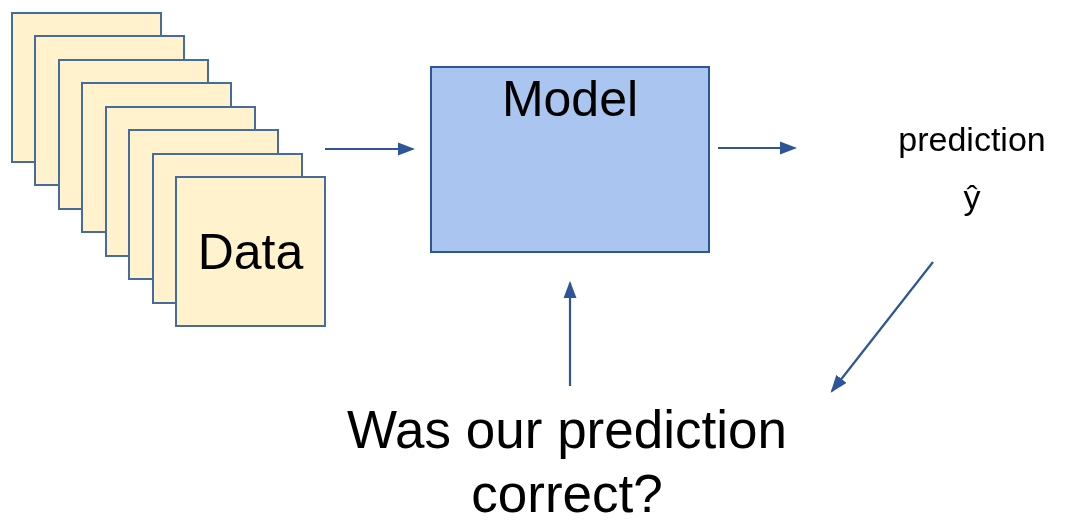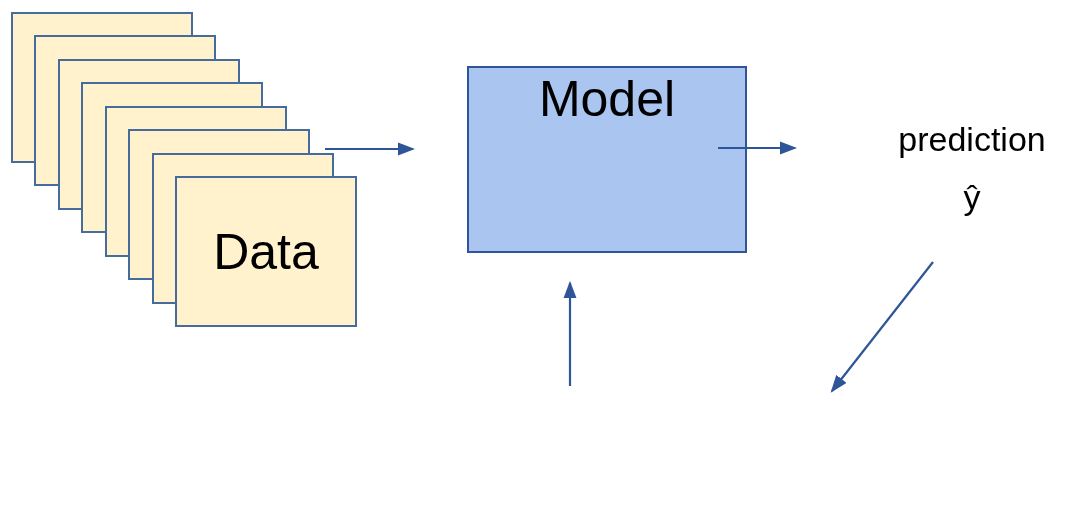--- a/index.html
+++ b/index.html
@@ -28,21 +28,21 @@
   
   .data-stack {
     position: absolute;
     left: 11px;
     top: 12px;
     width: 340px;
     height: 340px;
   }
   .data-card {
     position: absolute;
-    width: 182px;
+    width: 151px;
     height: 151px;
     background: var(--card-fill);
     border: 2.5px solid var(--card-border);
     display: flex;
     align-items: center;
     justify-content: center;
     font-size: 50px;
     line-height: 1;
     color: var(--text);
   }
@@ -57,21 +57,20 @@
     background: var(--model-fill);
     border: 2.5px solid var(--model-border);
     display: flex;
     flex-direction: column;
     align-items: center;
     justify-content: space-between;
     font-size: 50px;
     line-height: 62px;
     text-align: center;
     color: var(--text);
-    margin-left: 37px;
   }
 
   
   .prediction-block {
     position: absolute;
     left: 846px;
     top: 110px;
     width: 252px;
     text-align: center;
     font-size: 34px;
@@ -125,20 +124,24 @@
 
   <div class="model-box">
     <div>Model</div>
   </div>
 
   <div class="prediction-block">
     <div>prediction</div>
     <div>ŷ</div>
   </div>
 
+  <div class="question-block">
+    <div>Was our prediction</div>
+    <div>correct?</div>
+  </div>
 
   <svg class="arrows-layer" width="1087" height="532" viewBox="0 0 1087 532">
     <defs>
       <marker id="ah" markerWidth="8" markerHeight="6" refX="7" refY="3" orient="auto" markerUnits="strokeWidth">
         <path d="M0,0 L8,3 L0,6 Z" class="arrow-head"></path>
       </marker>
     </defs>
     <line class="arrow-line" x1="325" y1="149" x2="413" y2="149" marker-end="url(#ah)"></line>
     <line class="arrow-line" x1="718" y1="148" x2="795" y2="148" marker-end="url(#ah)"></line>
     <line class="arrow-line" x1="933" y1="262" x2="832" y2="391" marker-end="url(#ah)"></line>

